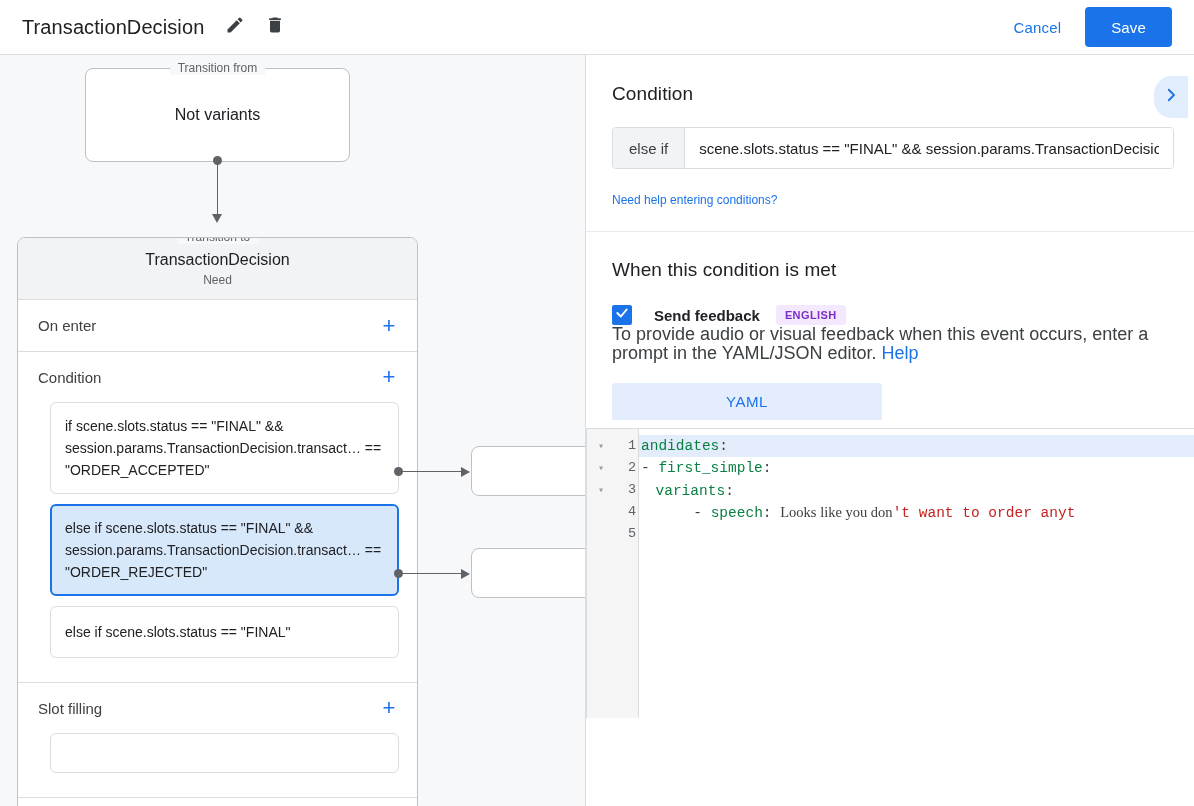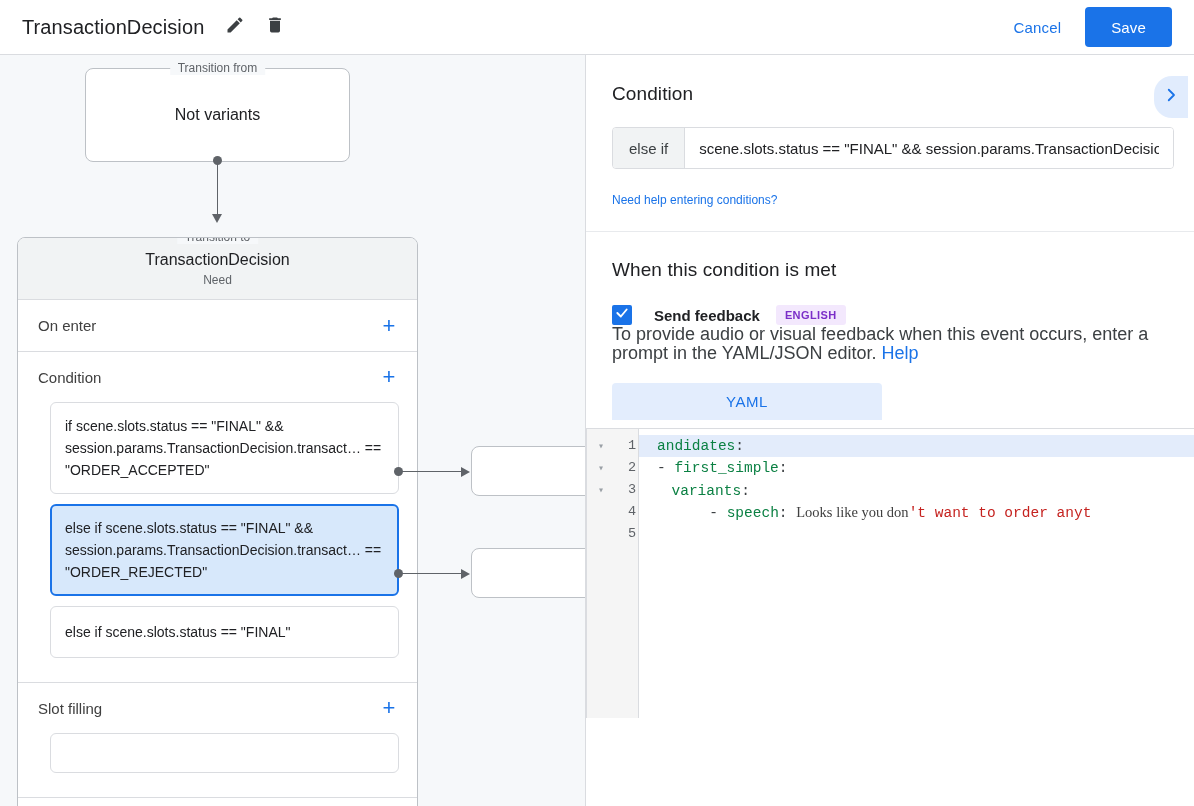--- a/index.html
+++ b/index.html
@@ -293,21 +293,21 @@
     font-size: 13.5px;
   }
   .gutter-num div { height: 22px; line-height: 22px; padding-right: 2px; }
   .code-area {
     flex: 1; padding-top: 6px;
     overflow: hidden;
     white-space: pre;
   }
   .code-line {
     height: 22px; line-height: 22px;
-    padding-left: 18px;
+    padding-left: 2px;
     white-space: pre;
   }
   .code-line.hl { background: #e3ecfb; }
   .tok-key { color: #0b8043; }
   .tok-punct { color: #3c4043; }
   .tok-plain { color: #404040; font-family: Liberation Serif, serif; }
   .tok-str { color: #c5221f; }
 </style>
 </head>
 <body>

